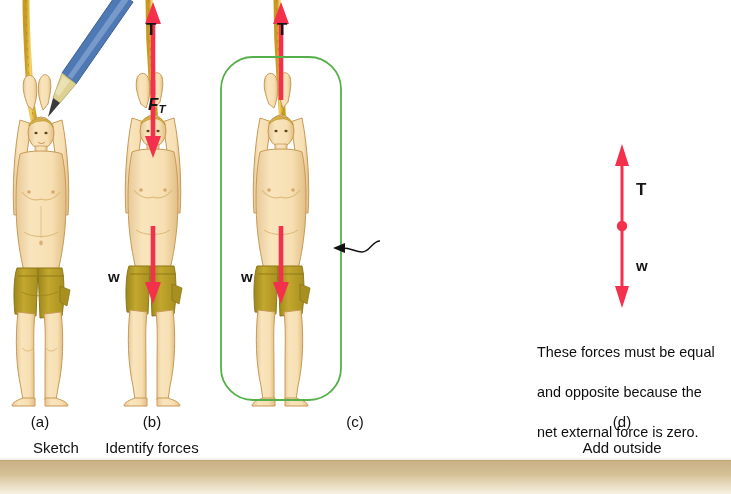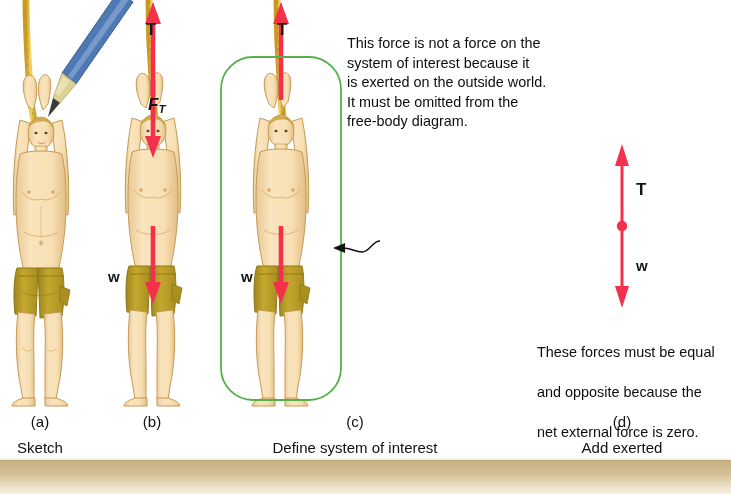--- a/index.html
+++ b/index.html
@@ -345,40 +345,35 @@
     <span>w</span>
   </div>
 
   <div class="force-label" style="left:636px; top:180px; font-size:17px;">
     <span>T</span>
   </div>
   <div class="force-label" style="left:636px; top:257px; font-size:15px;">
     <span>w</span>
   </div>
 
-  <div class="textblock" style="left:347px; top:34px; width:230px;">This force is not a force on the
-system of interest because it
-is exerted on the outside world.
-It must be omitted from the
-free-body diagram.</div>
 
   <div class="textblock" style="left:537px; top:322px; width:200px; line-height:20px;">
     <div>These forces must be equal</div>
     <div>and opposite because the</div>
     <div>net external force is zero.</div>
     <div><span>Thus, </span><b>T = w</b><span>.</span></div>
   </div>
 
   <div class="caption-letter" style="left:0px; width:80px;">(a)</div>
-  <div class="caption-name" style="left:0px; width:80px;">Sketch</div>
+  <div class="caption-name" style="left:16px; width:80px;">Sketch</div>
 
   <div class="caption-letter" style="left:102px; width:100px;">(b)</div>
+  <div class="caption-name" style="left:92px; width:120px;">Identify forces</div>
 
   <div class="caption-letter" style="left:295px; width:120px;">(c)</div>
-  <div class="caption-name" style="left:255px; width:200px;">Define system of interest</div>
 
   <div class="caption-letter" style="left:572px; width:100px;">(d)</div>
-  <div class="caption-name" style="left:562px; width:120px;">Add exerted</div>
+  <div class="caption-name" style="left:562px; width:120px;">Add outside</div>
 
   <div id="ground-shadow"></div>
   <div id="ground"></div>
 
 </div>
 
 </body></html>

